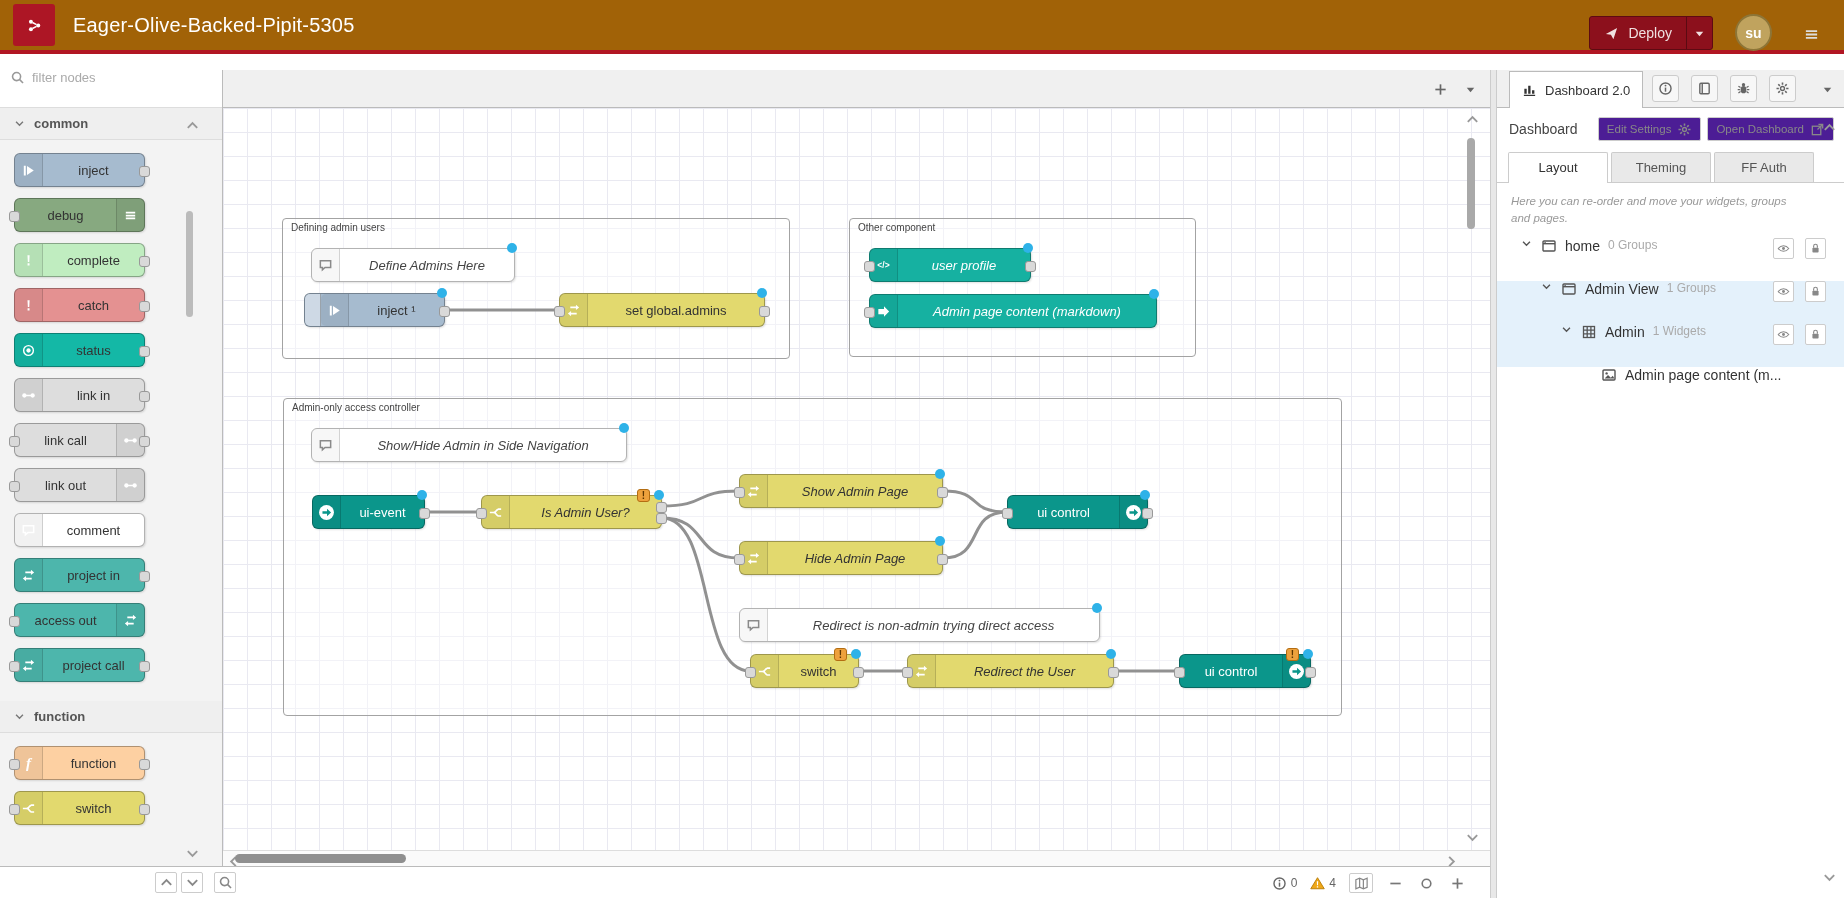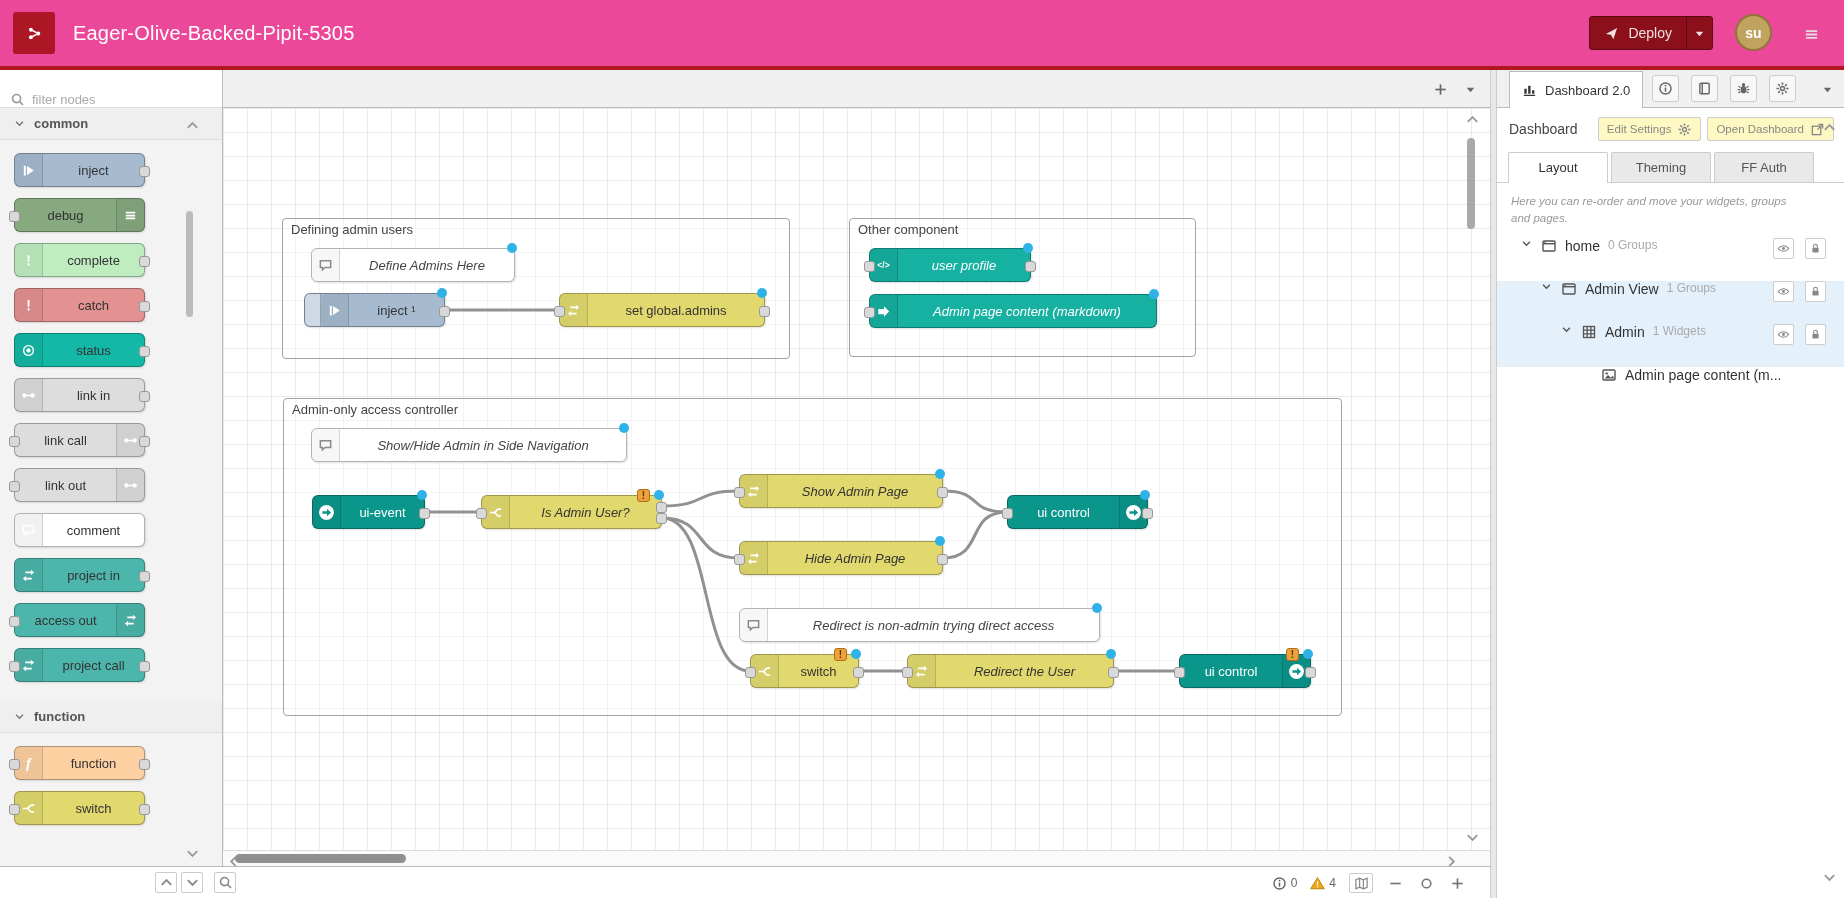--- a/index.html
+++ b/index.html
@@ -1,32 +1,32 @@
 <!DOCTYPE html>
 <html><head>
 <meta charset="utf-8">
 <style>
 *{margin:0;padding:0;box-sizing:border-box}
 html,body{width:1844px;height:898px;overflow:hidden;background:#fff;font-family:"Liberation Sans",sans-serif}
 #app{position:relative;width:1844px;height:898px;overflow:hidden;font-family:"Liberation Sans",sans-serif}
 button{font-family:inherit;cursor:pointer}
 
 
-#header{position:absolute;left:0;top:0;width:1844px;height:70px;background:#ec4899;border-bottom:4px solid #b11623;display:flex;align-items:center;color:#fff}
+#header{position:absolute;left:0;top:0;width:1844px;height:54px;background:#a16207;border-bottom:4px solid #b11623;display:flex;align-items:center;color:#fff}
 #logo{width:42px;height:42px;margin-left:13px;background:#ad1625;border-radius:3px;display:flex;align-items:center;justify-content:center;color:#fff}
 #hdr-title{margin-left:18px;font-size:20px;letter-spacing:.2px;color:#fff}
 #deploy{position:absolute;right:131px;top:16px;height:34px;background:#8C101C;border:1px solid #5e0a12;border-radius:3px;color:#f0e0e0;display:flex;align-items:stretch;overflow:hidden}
 #deploy .dmain{display:flex;align-items:center;gap:9px;padding:0 14px;font-size:14px}
 #deploy .dcaret{width:26px;display:flex;align-items:center;justify-content:center;border-left:1px solid rgba(0,0,0,.35)}
 #avatar{position:absolute;right:72px;top:14px;width:37px;height:37px;border-radius:50%;background:#C0A35E;color:#fff;font-size:14px;font-weight:bold;display:flex;align-items:center;justify-content:center;border:2px solid #8d7537}
 #menu-btn{position:absolute;right:18px;top:21px;width:30px;height:26px;color:#ddd;background:none;border:none;display:flex;align-items:center;justify-content:center}
 
 
 #palette{position:absolute;left:0;top:70px;width:223px;height:796px;background:#f3f3f3;border-right:1px solid #bbb;overflow:hidden}
-#palette-search{height:38px;background:#fff;border-bottom:1px solid #ddd;display:flex;align-items:flex-end;gap:7px;padding:0 10px;color:#999}
+#palette-search{height:38px;background:#fff;border-bottom:1px solid #ddd;display:flex;align-items:flex-start;gap:7px;padding:0 10px;color:#999}
 #palette-search input{border:none;outline:none;flex:1;font-size:13px;color:#444;background:transparent;font-family:inherit}
 #palette-search input::placeholder{color:#aaa}
 #palette-scroll{height:758px;overflow:hidden;position:relative}
 .pal-cat-header{height:32px;background:#efefef;border-bottom:1px solid #ddd;display:flex;align-items:center;gap:9px;padding-left:14px;font-weight:bold;font-size:13px;color:#555}
 .pal-cat-header .chev{color:#777;display:flex}
 .pal-nodes{padding:13px 0 8px 14px}
 .nr-node{height:34px;border-radius:6px;border:1px solid rgba(0,0,0,.3);display:flex;align-items:center;font-size:13px;color:#333;background:#fff;box-shadow:1px 1px 2px rgba(0,0,0,.12)}
 .pal-node{position:relative;width:131px;margin-bottom:11px}
 .nicon{width:28px;align-self:stretch;flex:none;display:flex;align-items:center;justify-content:center;background:rgba(0,0,0,.055);color:#fff;overflow:hidden}
 .nicon.left{border-right:1px solid rgba(0,0,0,.15);border-radius:5px 0 0 5px}
@@ -46,21 +46,21 @@
 
 
 #tabstrip{position:absolute;left:223px;top:70px;width:1267px;height:38px;background:#f0f0f0;border-bottom:1px solid #bbb}
 #flow-tab{position:absolute;left:4px;top:0;width:226px;height:38px;background:#fff;border:1px solid #bbb;border-bottom:none;z-index:2;display:flex;align-items:center;padding-left:16px;font-size:14px;color:#333}
 #flow-tab .chg-dot{top:4px;right:8px}
 .strip-btn{position:absolute;top:7px;width:24px;height:24px;border:none;background:none;color:#666;display:flex;align-items:center;justify-content:center}
 
 
 #canvas{position:absolute;left:223px;top:108px;width:1267px;height:742px;overflow:hidden;background-color:#fff;background-image:linear-gradient(#e9e9f1 1px,transparent 1px),linear-gradient(90deg,#e9e9f1 1px,transparent 1px);background-size:24px 24px}
 .group{position:absolute;border:1px solid #a3a3a3;border-radius:4px;background:rgba(255,255,255,.42);z-index:1}
-.group-label{position:absolute;top:3px;left:8px;font-size:13px;color:#444;white-space:nowrap}
+.group-label{position:absolute;top:3px;left:8px;font-size:10px;color:#444;white-space:nowrap}
 #wires{position:absolute;left:0;top:0;z-index:2}
 #wires path{stroke:#919191;stroke-width:3;fill:none}
 .nr-node.flow{position:absolute;z-index:3}
 #cv-vscroll{position:absolute;left:1244px;top:30px;width:8px;height:91px;background:#a9a9a9;border-radius:4px;z-index:6}
 
 
 #hscroll{position:absolute;left:223px;top:850px;width:1267px;height:16px;background:#fafafa;border-top:1px solid #ddd}
 #hscroll .thumb{position:absolute;left:12px;top:3px;width:171px;height:9px;background:#8f8f8f;border-radius:5px}
 
 
@@ -75,21 +75,21 @@
 #splitter{position:absolute;left:1490px;top:70px;width:7px;height:828px;background:#e8e8e8;border-left:1px solid #ccc;border-right:1px solid #ccc}
 #sidebar{position:absolute;left:1497px;top:70px;width:347px;height:828px;background:#fff}
 #sb-tabstrip{height:38px;background:#f0f0f0;border-bottom:1px solid #bbb;display:flex;align-items:flex-end;position:relative}
 #sb-tab{height:37px;background:#fff;border:1px solid #bbb;border-bottom:none;display:flex;align-items:center;gap:8px;padding:0 12px;font-size:13px;color:#333;margin-left:12px;position:relative;top:1px}
 #sb-tools{display:flex;gap:12px;margin-left:9px;margin-bottom:5px}
 .tool-btn{width:27px;height:27px;border:1px solid #ccc;border-radius:3px;background:#f7f7f7;color:#666;display:flex;align-items:center;justify-content:center}
 #sb-caret{margin-left:auto;margin-right:9px;margin-bottom:10px;color:#666;background:none;border:none;display:flex}
 #sb-body{position:relative;height:790px;padding:9px 10px 0 12px}
 #sb-row1{display:flex;align-items:center;justify-content:space-between;margin-bottom:11px}
 #sb-title{font-size:14px;color:#444}
-.sb-btn{height:24px;border:1px solid #ccc;border-radius:2px;background:#fef9c3;color:#888;font-size:11.5px;padding:0 8px;display:inline-flex;align-items:center;gap:6px}
+.sb-btn{height:24px;border:1px solid #ccc;border-radius:2px;background:#4c1d95;color:#888;font-size:11.5px;padding:0 8px;display:inline-flex;align-items:center;gap:6px}
 #sb-row1 .btns{display:flex;gap:6px}
 #sb-tabs{display:flex;border-bottom:1px solid #ccc;padding-left:0;margin:0 -10px 0 -12px;padding-left:11px}
 .sb-tab2{width:100px;height:30px;line-height:29px;text-align:center;font-size:13px;color:#555;background:#e9e9e9;border:1px solid #ccc;border-bottom:none;margin-right:3px;border-radius:2px 2px 0 0}
 .sb-tab2.active{background:#fff;margin-bottom:-1px;height:31px;color:#333}
 #sb-pages-row{display:flex;align-items:center;margin-top:13px}
 #sb-pages-title{font-weight:bold;font-size:15px;color:#333;flex:1}
 .mini-btn{width:21px;height:21px;border:1px solid #ccc;background:#fff;border-radius:2px;color:#999;display:inline-flex;align-items:center;justify-content:center;margin-left:5px}
 #sb-help{font-style:italic;color:#999;font-size:11.5px;line-height:1.45;margin:10px 2px 12px 2px;width:280px}
 .tree-row{height:43px;display:flex;align-items:flex-start;gap:8px;font-size:14px;color:#333;margin:0 -10px 0 -12px;padding-right:18px}
 .tree-row.sel{background:#e4f1fb}

